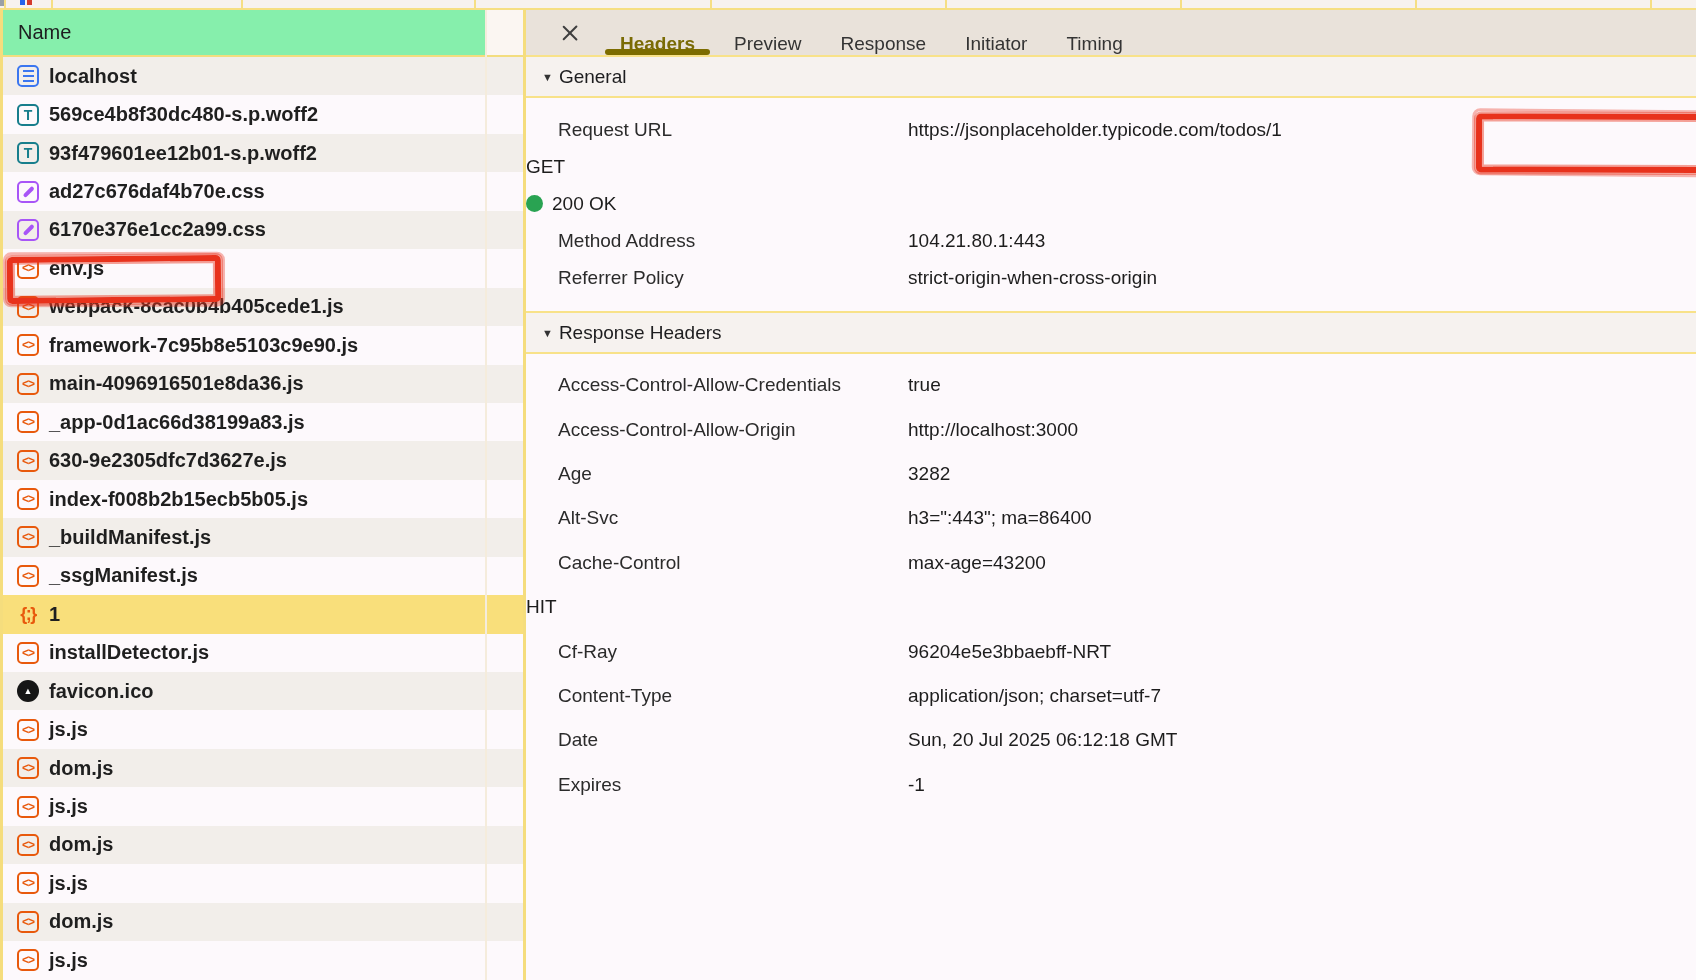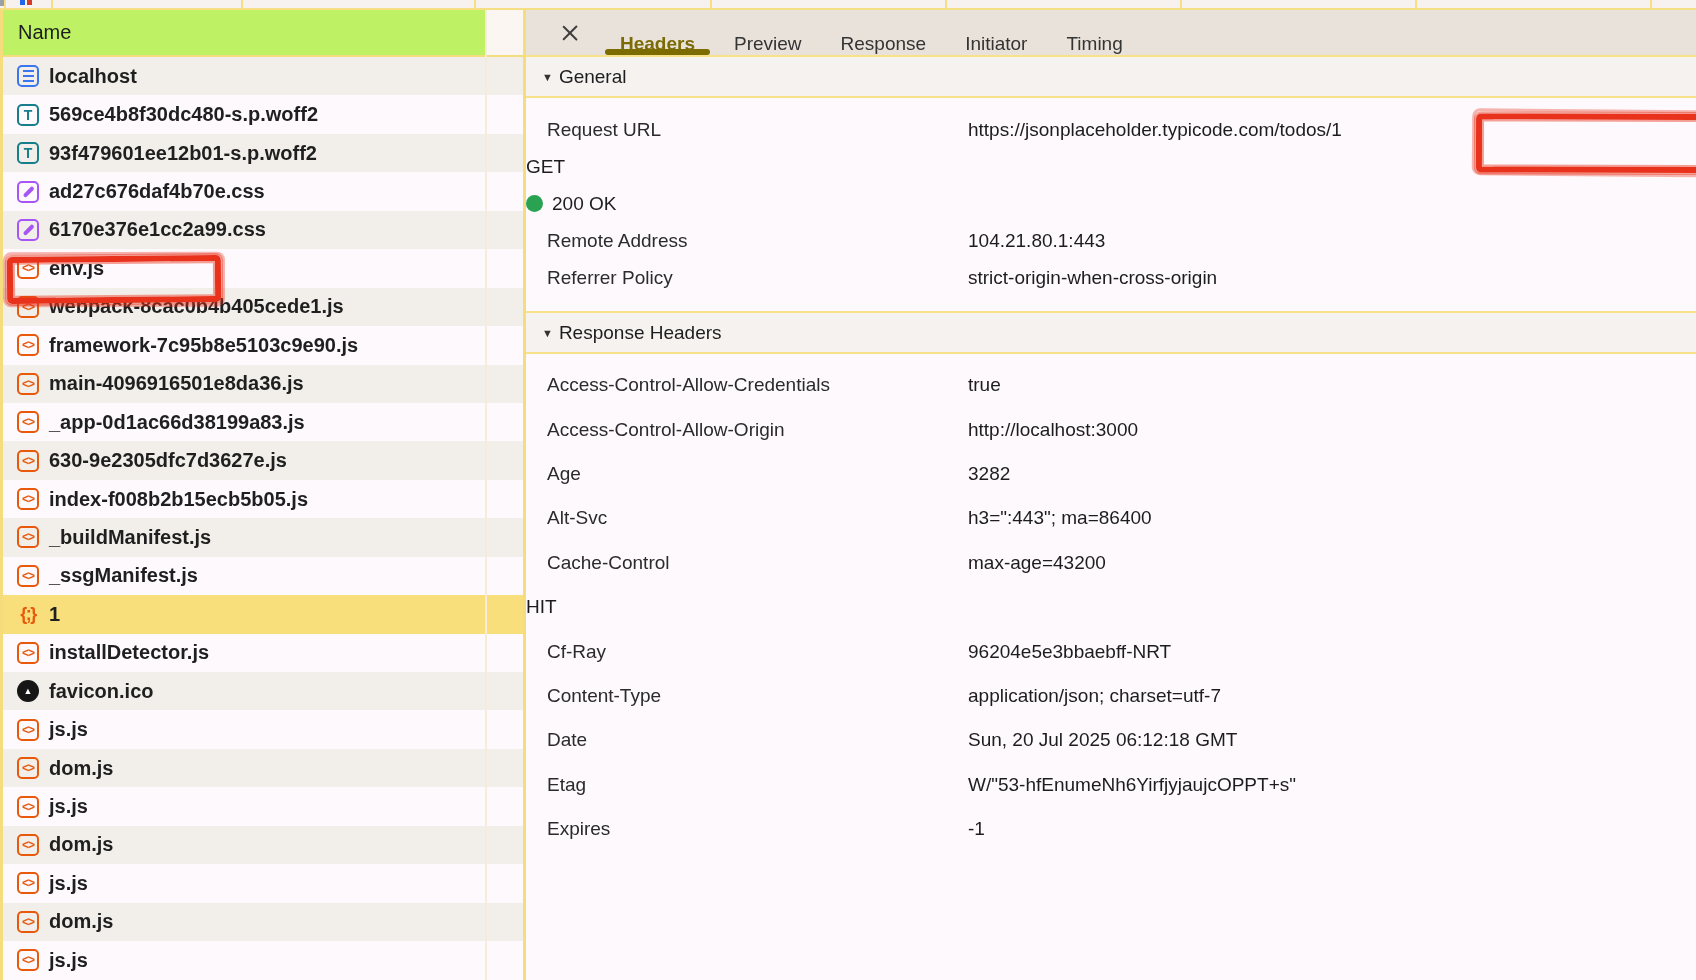--- a/index.html
+++ b/index.html
@@ -9,21 +9,21 @@
   
   .top-strip { position:relative; height:10px; background:#f7f2ef; border-bottom:2px solid #f6df83; }
   .top-strip .cellline { position:absolute; top:0; bottom:0; width:2px; background:#f6df83; }
   .top-strip .mark { position:absolute; top:0; }
 
   
   .main { display:flex; height:970px; }
 
   
   .net-list { width:487px; flex:0 0 auto; border-left:3px solid #f5dd7d; border-right:2px solid #f5ecdc; background:#fdf9fc; position:relative; }
-  .list-header { height:47px; background:#bef264; border-bottom:2px solid #f3dd7f; display:flex; align-items:center; padding-left:15px; font-size:20px; color:#1d1d1f; }
+  .list-header { height:47px; background:#86efac; border-bottom:2px solid #f3dd7f; display:flex; align-items:center; padding-left:15px; font-size:20px; color:#1d1d1f; }
   .rows { height:923px; overflow:hidden; }
   .net-row { height:38.45px; display:flex; align-items:center; padding-left:14px; font-size:20px; white-space:nowrap; }
   .net-row.stripe-a { background:#f2eeea; }
   .net-row.stripe-b { background:#fdf9fc; }
   .net-row.selected { background:#f9df7b; }
   .net-row .label { margin-left:10px;font-weight:bold; }
 
   
   .ic { width:22px; height:22px; border-radius:5px; display:flex; align-items:center; justify-content:center; font-weight:bold; flex:0 0 auto; }
   .ic-doc { border:2.5px solid #3b76f0; }
@@ -53,21 +53,21 @@
 
   .section-header { height:41px; background:#f6f2ef; border-bottom:2px solid #f8e289; display:flex; align-items:center; padding-left:16px; font-size:19px; color:#1d1d1f; }
   .section-header .tri { font-size:11px; margin-right:6px; color:#333; }
   .section + .section { margin-top:15px; }
   .section + .section .section-header { border-top:2px solid #f8e289; height:43px; }
   .kv-rows.general { padding-top:13px; }
   .kv-rows.general .kv-row { height:37px; }
   .kv-rows.resp { padding-top:9px; }
   .kv-rows.resp .kv-row { height:44.4px; }
   .kv-row { display:flex; align-items:center; font-size:19px; }
-  .kv-row .k { width:442px; flex:0 0 auto; padding-left:21px; color:#2b2b2b; }
+  .kv-row .k { width:382px; flex:0 0 auto; padding-left:32px; color:#2b2b2b; }
   .kv-row .v { color:#1d1d1d; display:flex; align-items:center; white-space:nowrap; }
   .status-dot { width:17px; height:17px; border-radius:50%; background:#29a352; margin-right:9px; flex:0 0 auto; }
 
   
   .scribble { position:absolute; border:6px solid #e8321c; border-radius:5px; z-index:5; pointer-events:none;
               box-shadow:0 0 0 2px rgba(232,50,28,.45), inset 0 0 0 2px rgba(232,50,28,.45); }
   .scribble::after { content:""; position:absolute; inset:-10px; border:3px solid rgba(232,50,28,.35); border-radius:8px; transform:rotate(.35deg); }
   .scribble-env { left:4px; top:246px; width:214px; height:47px; transform:rotate(-.5deg); }
   .scribble-url { left:950px; top:104px; width:406px; height:59px; transform:rotate(.15deg); }
 </style>
@@ -261,21 +261,21 @@
                 <span>GET</span>
               </span>
             </div>
             <div class="kv-row">
               <span class="v">
                 <span class="status-dot"></span>
                 <span>200 OK</span>
               </span>
             </div>
             <div class="kv-row">
-              <span class="k">Remote Address</span>
+              <span class="k">Method Address</span>
               <span class="v">
                 <span>104.21.80.1:443</span>
               </span>
             </div>
             <div class="kv-row">
               <span class="k">Referrer Policy</span>
               <span class="v">
                 <span>strict-origin-when-cross-origin</span>
               </span>
             </div>
@@ -334,26 +334,20 @@
                 <span>application/json; charset=utf-7</span>
               </span>
             </div>
             <div class="kv-row">
               <span class="k">Date</span>
               <span class="v">
                 <span>Sun, 20 Jul 2025 06:12:18 GMT</span>
               </span>
             </div>
             <div class="kv-row">
-              <span class="k">Etag</span>
-              <span class="v">
-                <span>W/"53-hfEnumeNh6YirfjyjaujcOPPT+s"</span>
-              </span>
-            </div>
-            <div class="kv-row">
               <span class="k">Expires</span>
               <span class="v">
                 <span>-1</span>
               </span>
             </div>
           </div>
         </div>
       </div>
     <div class="scribble scribble-url"></div>
   </div>

